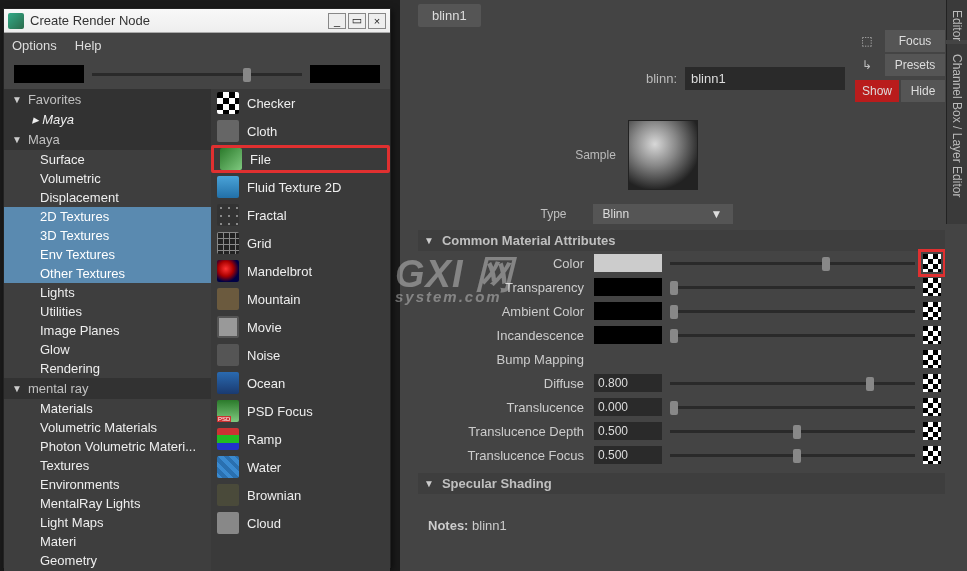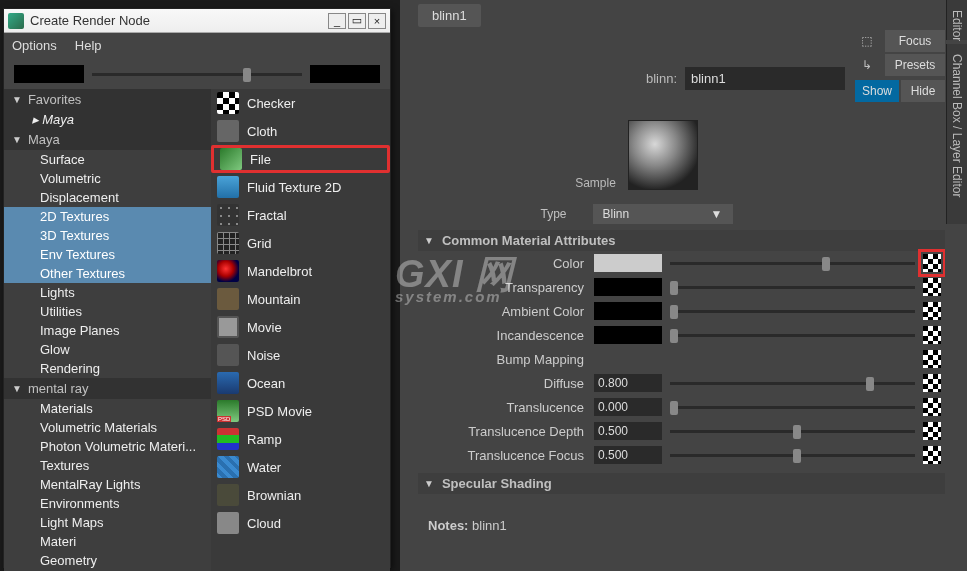--- a/index.html
+++ b/index.html
@@ -63,30 +63,30 @@
 .tab-row { display: flex; padding: 4px 0 6px 0; }
 .tab { background: #555; color: #ddd; padding: 4px 14px; border-radius: 2px; font-size: 13px; cursor: pointer; }
 
 
 .side-tab { position: absolute; right: 0; background: #3a3a3a; color: #bbb; writing-mode: vertical-rl; padding: 10px 3px; font-size: 12px; cursor: pointer; border-left: 1px solid #222; }
 .side-tab.editor { top: 0; height: 40px; }
 .side-tab.channel { top: 44px; height: 180px; }
 
 .top-buttons { position: absolute; right: 0; top: 30px; display: grid; grid-template-columns: 28px 60px; gap: 2px; }
 .btn { background: #555; color: #ddd; height: 22px; display: flex; align-items: center; justify-content: center; font-size: 12px; cursor: pointer; }
-.btn.dark { background: #0369a1; }
+.btn.dark { background: #b91c1c; }
 .icon-btn { background: #444; width: 24px; height: 22px; display: flex; align-items: center; justify-content: center; }
 
 .name-row { display: flex; align-items: center; gap: 8px; margin: 34px 100px 0 0; justify-content: flex-end; }
 .name-label { color: #bbb; font-size: 13px; }
 .name-field { background: #2a2a2a; color: #ddd; border: none; padding: 4px 6px; width: 160px; font-size: 13px; }
 
 .showhide-row { position: absolute; right: 0; top: 80px; display: flex; gap: 2px; }
 
-.sample-row { display: flex; align-items: flex-end; gap: 12px; margin-top: 30px; justify-content: center; padding-right: 90px; }
+.sample-row { display: flex; align-items: center; gap: 12px; margin-top: 30px; justify-content: center; padding-right: 90px; }
 .sample-label { color: #bbb; }
 .sample-swatch { width: 70px; height: 70px; background: radial-gradient(circle at 38% 34%, #d8d8d8 0%, #888 35%, #222 75%); border: 1px solid #222; }
 
 .type-row { display: flex; align-items: center; gap: 26px; margin-top: 14px; justify-content: center; padding-right: 90px; }
 .type-select { background: #555; color: #ddd; padding: 3px 10px; width: 140px; display: flex; justify-content: space-between; align-items: center; cursor: pointer; }
 
 .section-head { display: flex; align-items: center; gap: 8px; background: #3e3e3e; padding: 3px 6px; margin-top: 6px; font-size: 13px; font-weight: bold; }
 
 .attr-row { display: flex; align-items: center; height: 24px; padding: 0 4px; gap: 6px; }
 .attr-label { width: 166px; text-align: right; color: #ccc; font-size: 13px; padding-right: 4px; }
@@ -159,22 +159,22 @@
         </div>
       <div class="tree-header">
         <span class="disclosure">▼</span>
         <span>mental ray</span>
       </div>
       <div id="mr-items">
           <div class="tree-item indent1">Materials</div>
           <div class="tree-item indent1">Volumetric Materials</div>
           <div class="tree-item indent1">Photon Volumetric Materi...</div>
           <div class="tree-item indent1">Textures</div>
+          <div class="tree-item indent1">Environments</div>
           <div class="tree-item indent1">MentalRay Lights</div>
-          <div class="tree-item indent1">Environments</div>
           <div class="tree-item indent1">Light Maps</div>
           <div class="tree-item indent1">Materi</div>
           <div class="tree-item indent1">Geometry</div>
           <div class="tree-item indent1">Contour Store</div>
         </div>
     </div>
     <div class="node-col">
       <div id="node-items">
           <div class="node-item">
             <div class="node-icon ic-checker"></div>
@@ -215,21 +215,21 @@
           <div class="node-item">
             <div class="node-icon ic-noise"></div>
             <span class="node-label">Noise</span>
           </div>
           <div class="node-item">
             <div class="node-icon ic-ocean"></div>
             <span class="node-label">Ocean</span>
           </div>
           <div class="node-item">
             <div class="node-icon ic-psd"></div>
-            <span class="node-label">PSD Movie</span>
+            <span class="node-label">PSD Focus</span>
           </div>
           <div class="node-item">
             <div class="node-icon ic-ramp"></div>
             <span class="node-label">Ramp</span>
           </div>
           <div class="node-item">
             <div class="node-icon ic-water"></div>
             <span class="node-label">Water</span>
           </div>
           <div class="node-item">

